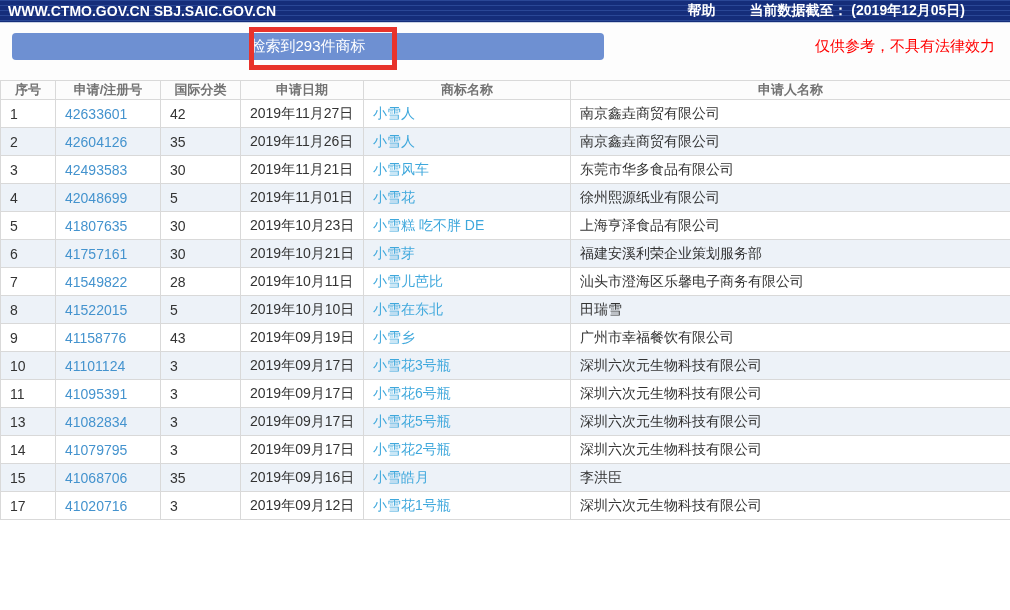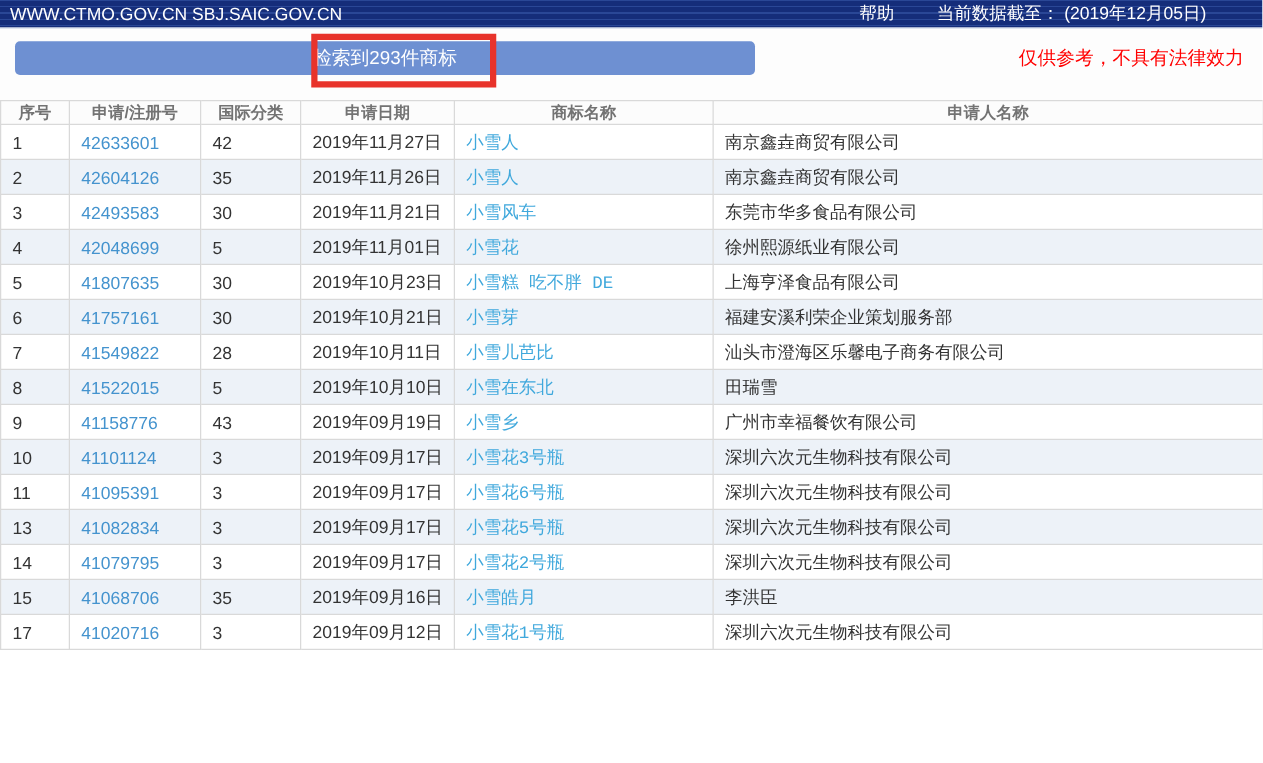--- a/index.html
+++ b/index.html
@@ -10,21 +10,21 @@
   }
   *{box-sizing:border-box;margin:0;padding:0;}
   html,body{width:1010px;height:610px;overflow:hidden;background:#fff;
     font-family:"Liberation Sans","DejaVu Sans",sans-serif;}
   .topbar{
     height:23px;width:100%;
     background:repeating-linear-gradient(to bottom,
       var(--navy-stripe) 0px,var(--navy-stripe) 1px,
       var(--navy-base) 1px,var(--navy-base) 5px);
     color:#fff;display:flex;align-items:center;justify-content:space-between;
-    font-size:14px;font-weight:normal;padding:0 45px 0 8px;
+    font-size:14px;font-weight:bold;padding:0 45px 0 8px;
     border-bottom:1px solid #c9d2e4;
   }
   .topbar-right{display:flex;align-items:center;gap:34px;}
   .topbar-right a{color:#fff;text-decoration:none;cursor:pointer;text-align:right;}
   .toolbar-row{position:relative;height:57px;width:100%;background:#fdfdfd;padding-left:19px;}
   .result-bar{
     position:absolute;left:12px;top:10px;width:592px;height:27px;
     background:var(--bar-blue);border-radius:4px;
     display:flex;align-items:center;justify-content:center;
     color:#fff;font-size:15px;cursor:pointer;
@@ -44,21 +44,21 @@
   thead th{
     height:14px;background:#fcfcfc;color:var(--header-text);
     font-size:13px;font-weight:bold;text-align:center;vertical-align:middle;
   }
   tbody td{
     height:28px;font-size:14px;color:var(--cell-text);
     padding-left:9px;vertical-align:middle;text-align:left;
   }
   tbody tr:nth-child(even){background:var(--alt-row);}
   a.reg-link{color:var(--link-blue);text-decoration:none;cursor:pointer;}
-  a.tm-link{color:var(--tm-blue);text-decoration:none;cursor:pointer;font-family:Liberation Mono, monospace;}
+  a.tm-link{color:var(--tm-blue);text-decoration:none;cursor:pointer;}
 </style>
 </head>
 <body>
 
 <div class="topbar">
   <span>WWW.CTMO.GOV.CN SBJ.SAIC.GOV.CN</span>
   <div class="topbar-right">
     <a>帮助</a>
     <span>当前数据截至： (2019年12月05日)</span>
   </div>

